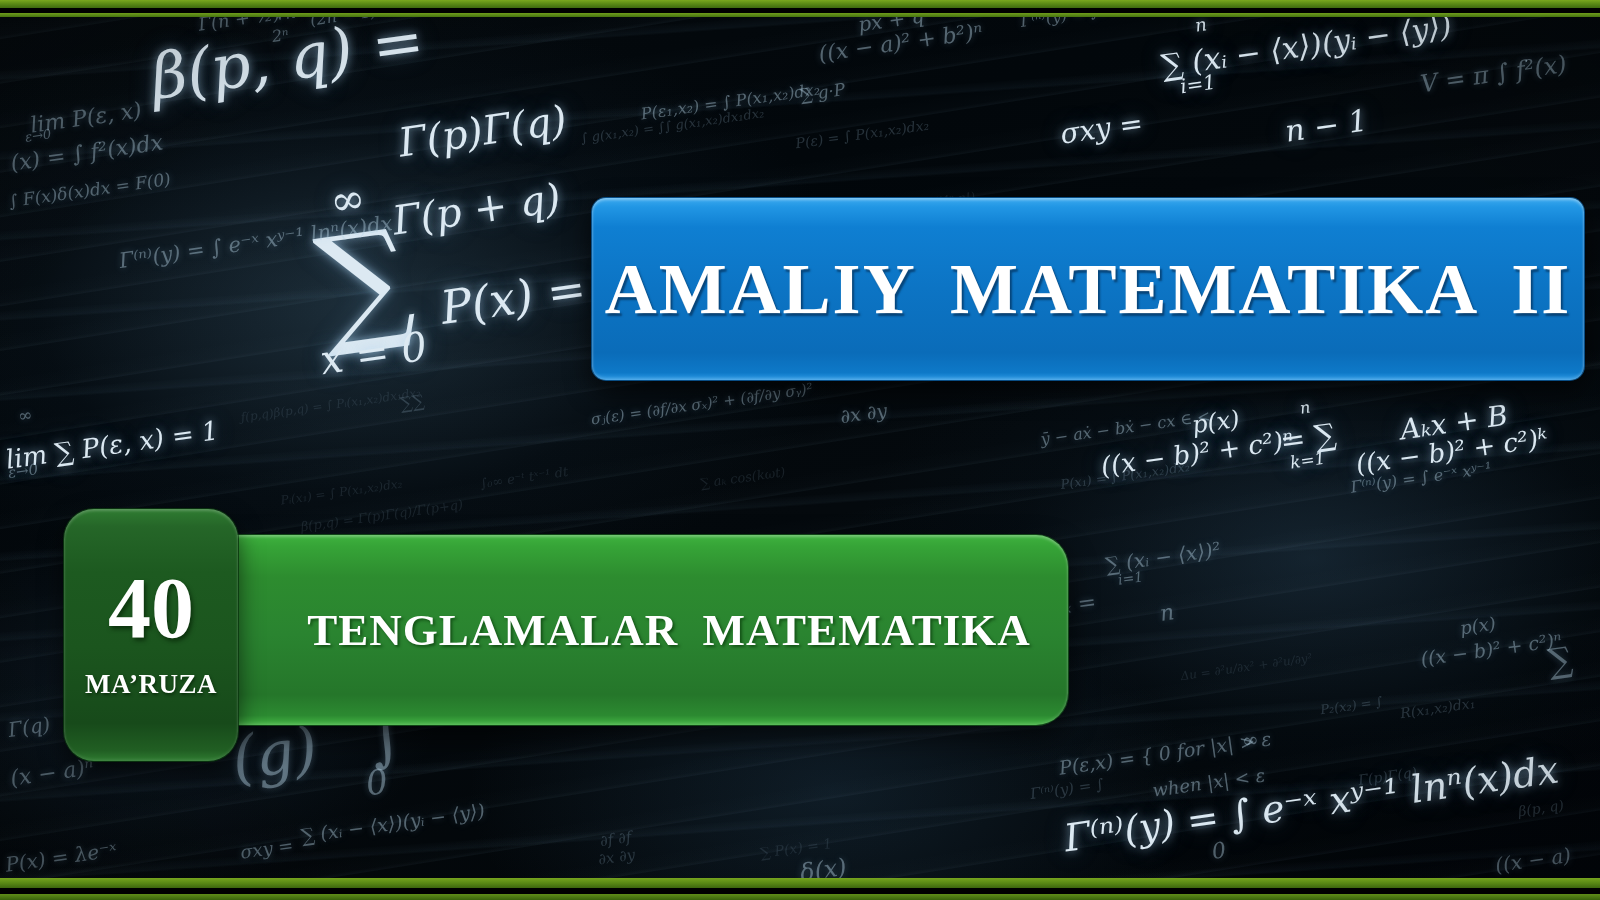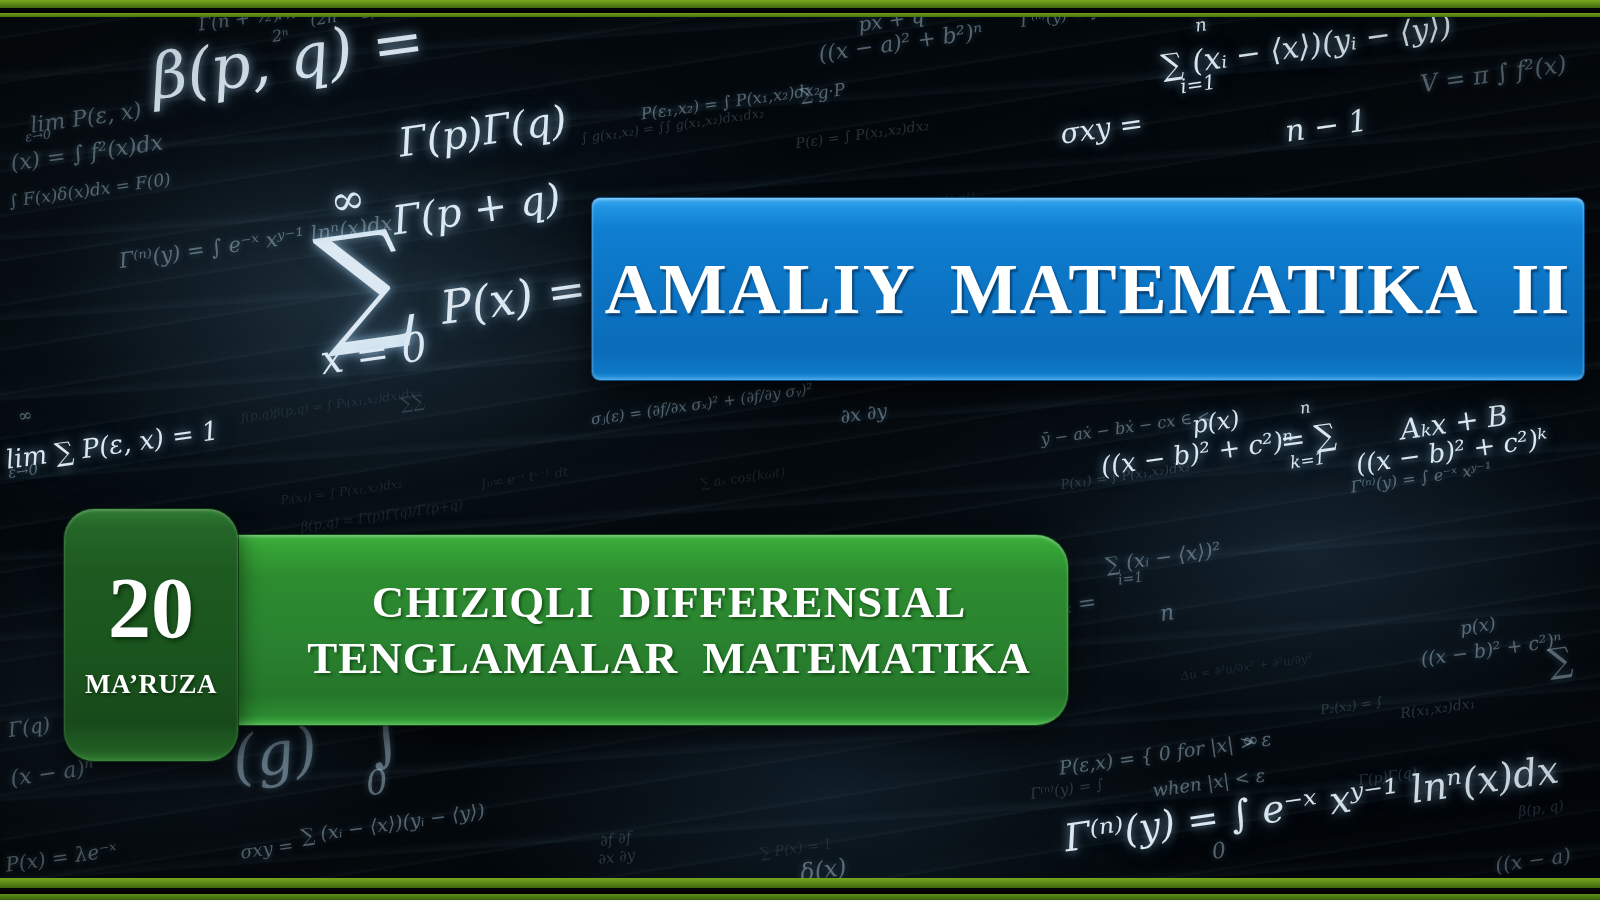--- a/index.html
+++ b/index.html
@@ -80,21 +80,21 @@
   .bar-bot .g1{ position:absolute; left:0; right:0; top:0; height:10px;
       background:linear-gradient(180deg,#76a41e 0%,#5a8915 50%,#3d660e 100%); }
   .bar-bot .k1{ position:absolute; left:0; right:0; top:10px; height:6px; background:#000; }
   .bar-bot .g2{ position:absolute; left:0; right:0; bottom:0; height:6px;
       background:linear-gradient(180deg,#5f8d18 0%,#3a630d 100%); }
 
   
   .title-box{
     position:absolute;
     left:592px; top:198px; width:992px; height:182px;
-    border-radius:8px;
+    border-radius:14px;
     background:
       linear-gradient(180deg,
         #3aa9ef 0%, #2196e4 5%,
         #0f7fd2 16%, #0c74c4 50%,
         #0a6cb9 85%, #0e79c8 96%, #2d9ae6 100%);
     box-shadow:
       0 0 0 1px rgba(10,90,155,.85),
       0 10px 26px rgba(0,0,0,.62),
       inset 0 2px 3px rgba(255,255,255,.38),
       inset 0 -2px 3px rgba(255,255,255,.18);
@@ -283,27 +283,26 @@
     <div class="k1"></div>
     <div class="g2"></div>
   </div>
 
   <div class="title-box">
     <span class="title-text">AMALIY  MATEMATIKA  II</span>
   </div>
 
   <div class="lect-panel">
     <span class="lect-title">
-      <span class="l1">CHIZIQLI  DIFFERENSIAL</span>
       <span class="l2">TENGLAMALAR  MATEMATIKA</span>
     </span>
   </div>
 
   <div class="lect-tab">
-    <span class="lect-num">20</span>
+    <span class="lect-num">40</span>
     <span class="lect-sub">MA’RUZA</span>
   </div>
 
   <div class="bar-bot">
     <div class="g1"></div>
     <div class="k1"></div>
     <div class="g2"></div>
   </div>
 
 </div>

